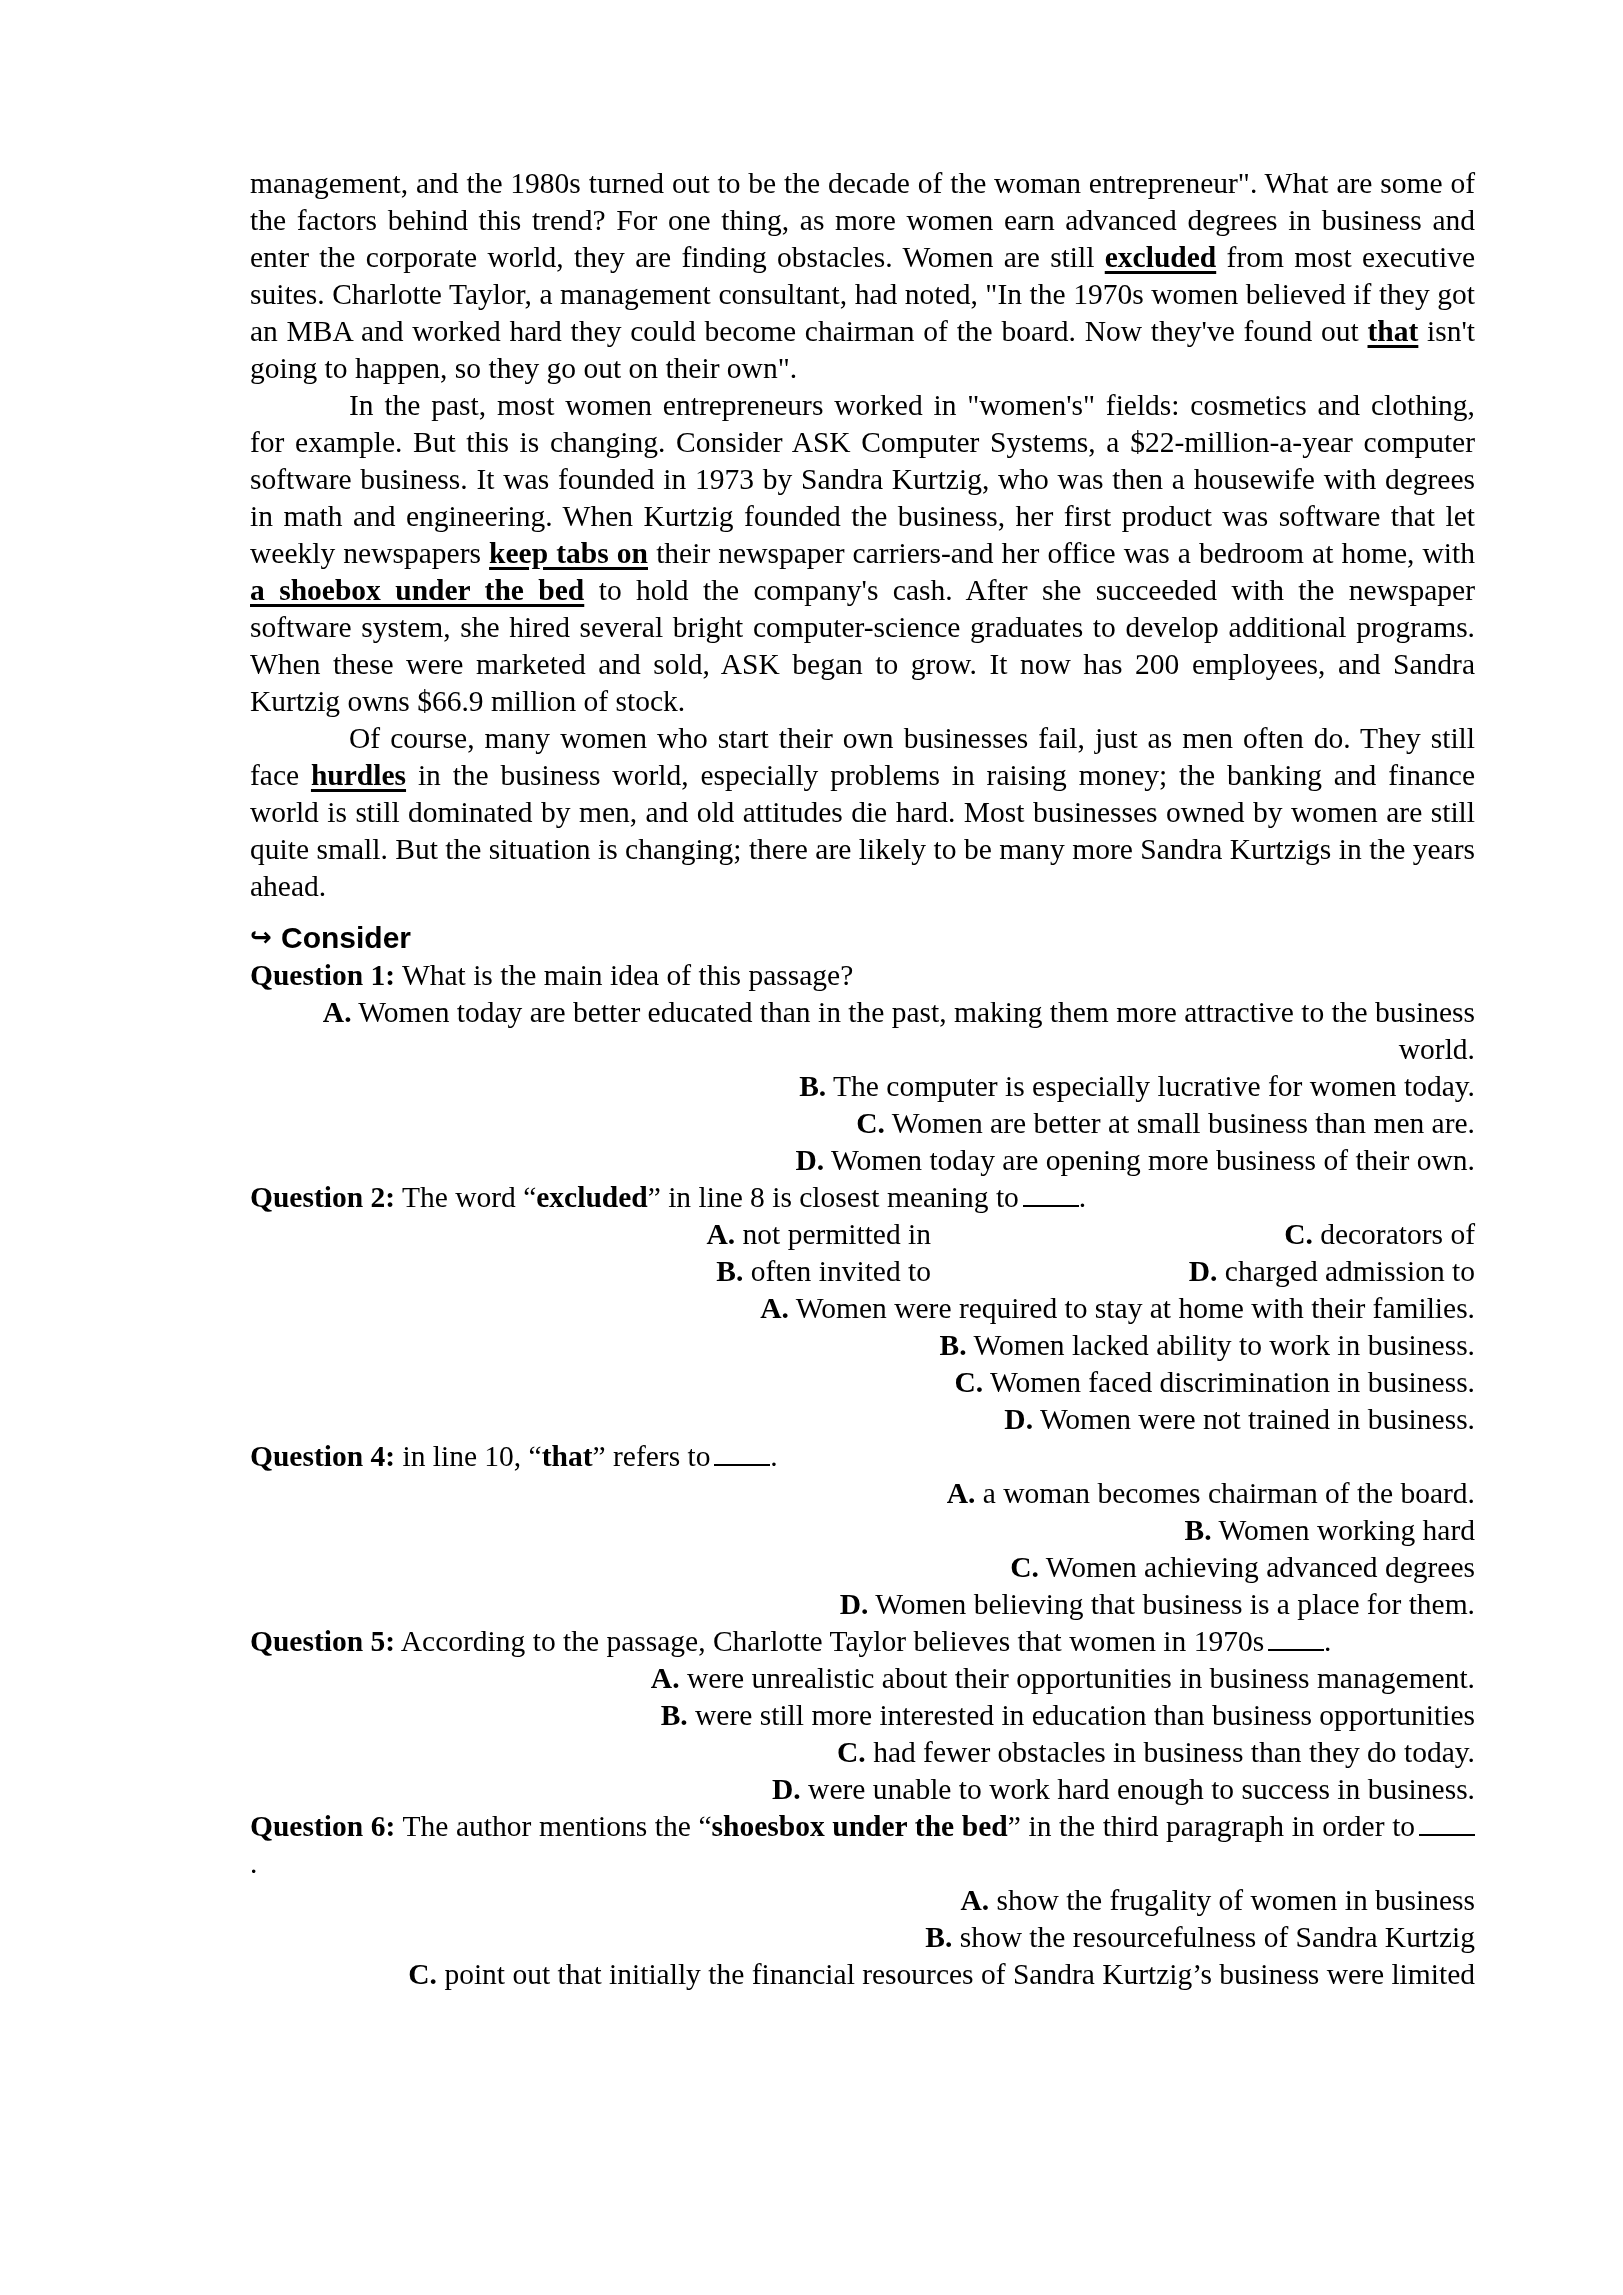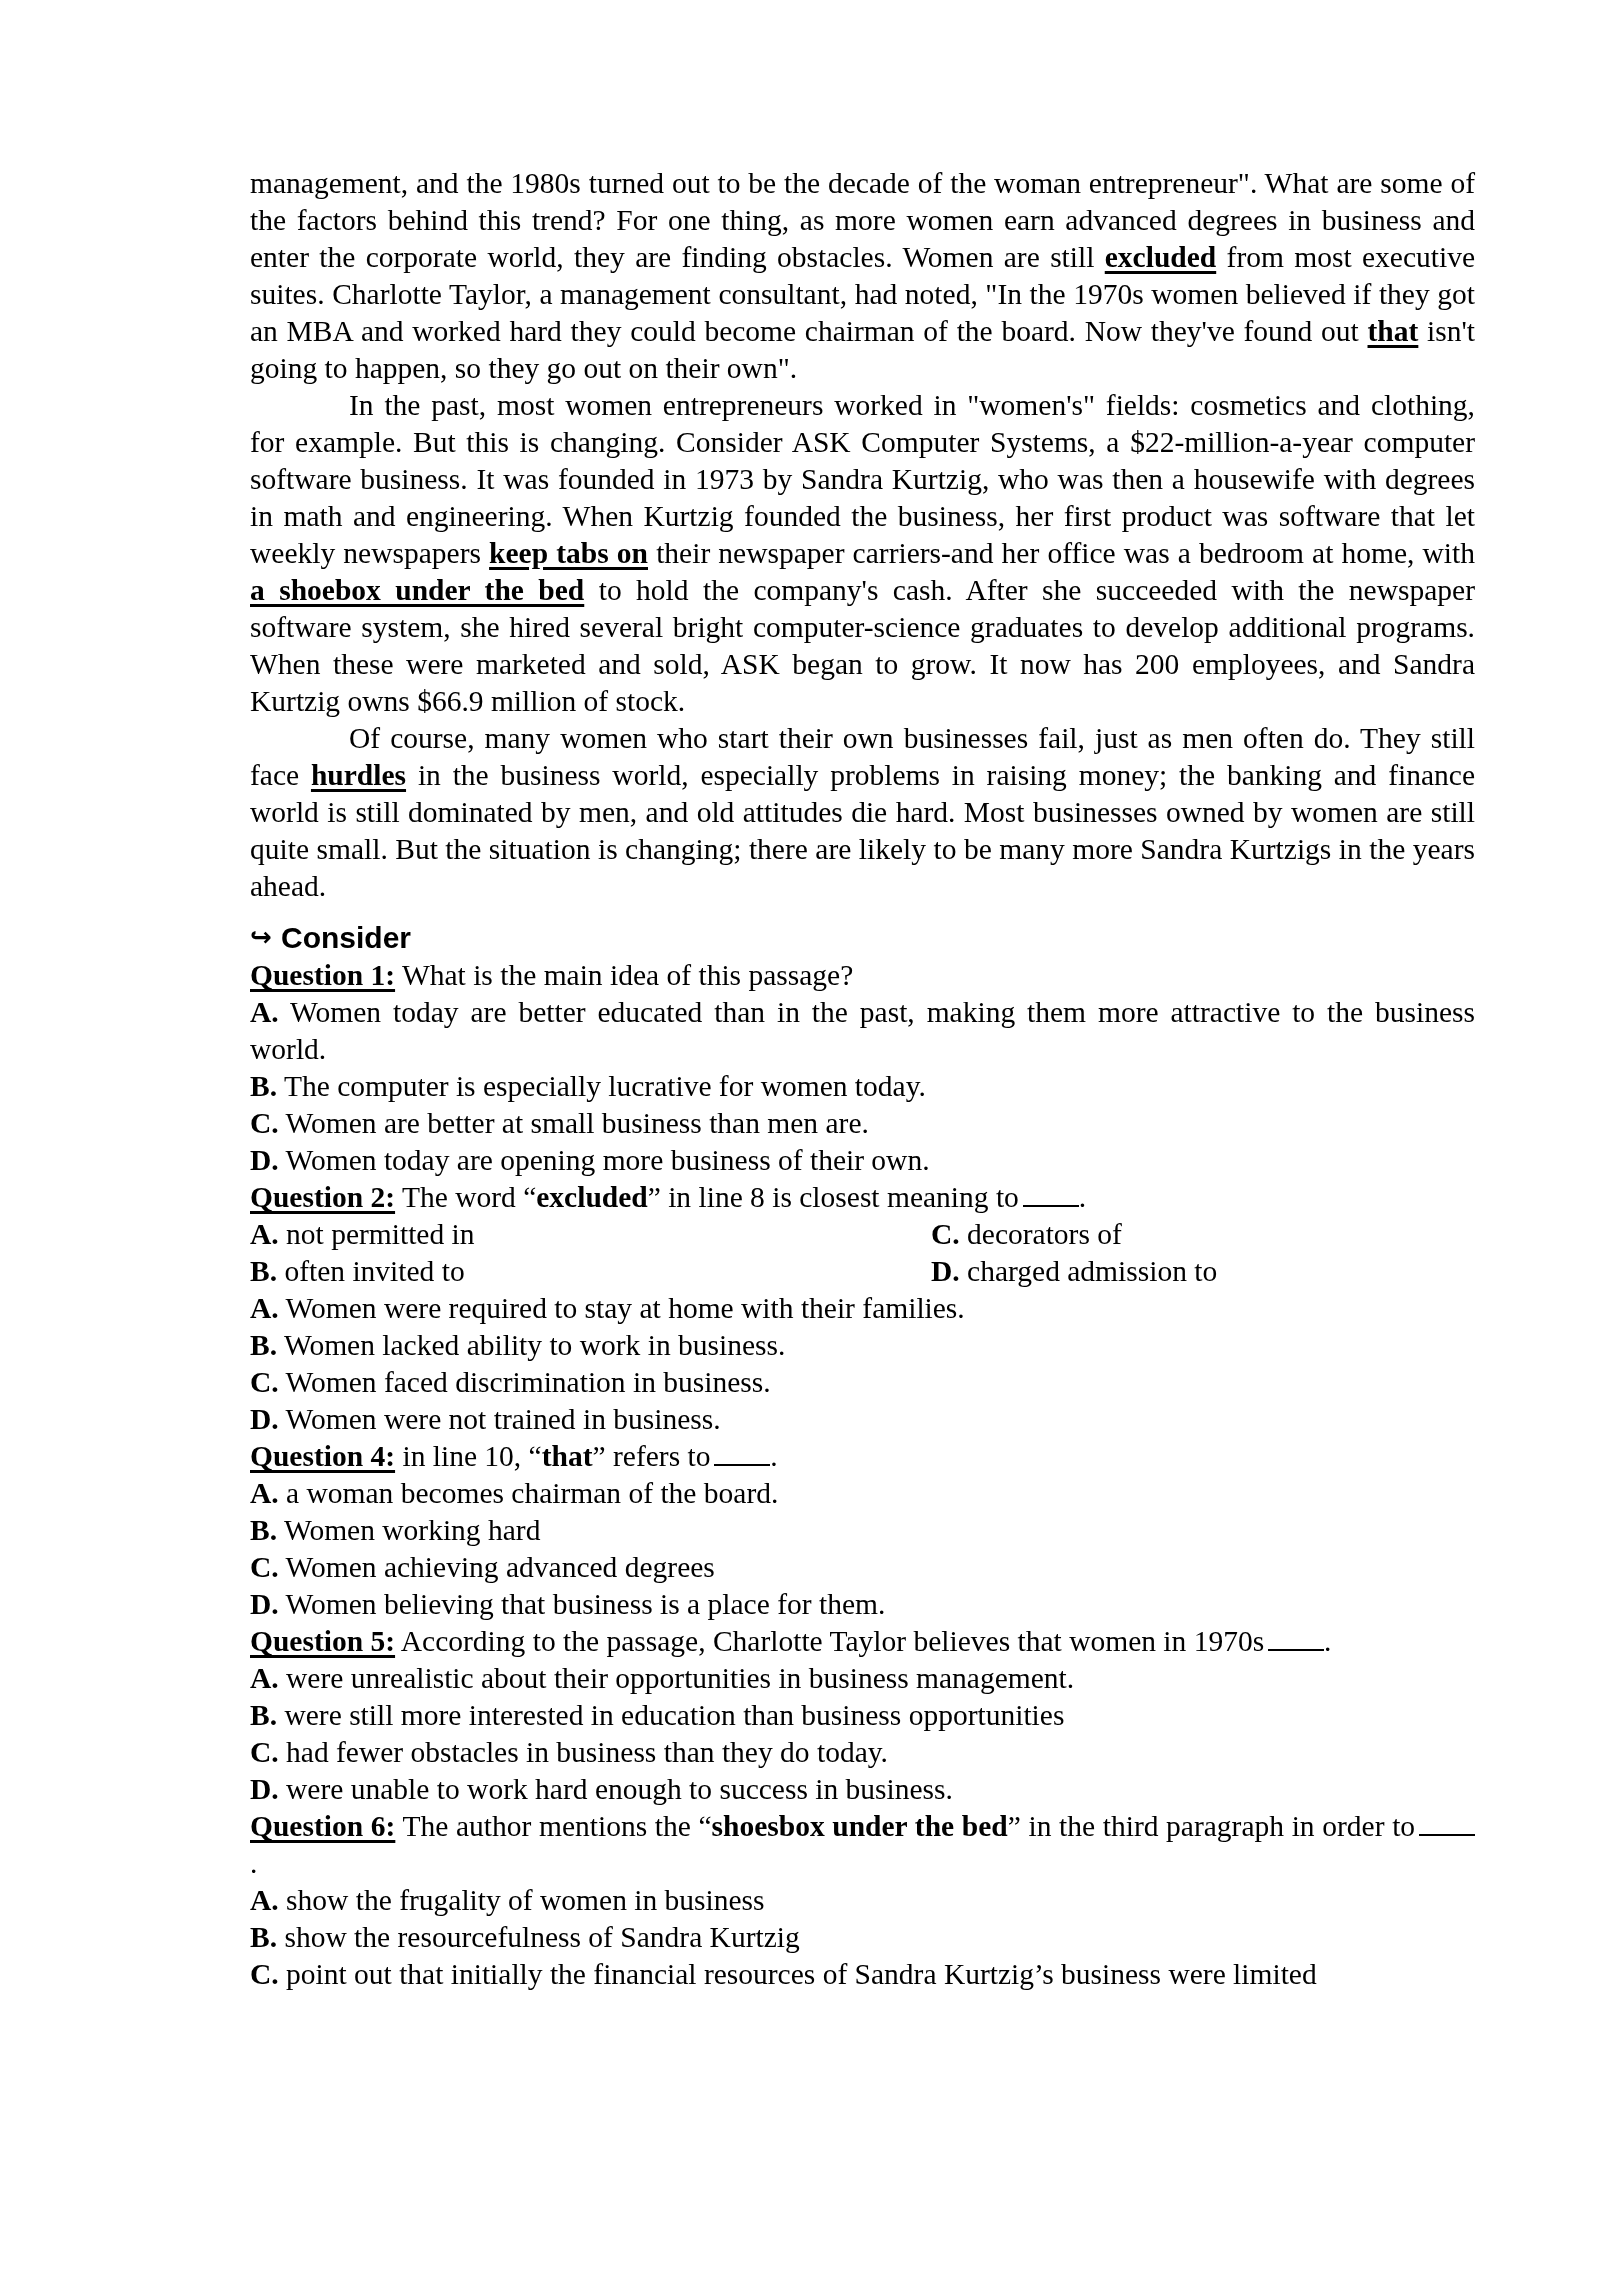--- a/index.html
+++ b/index.html
@@ -13,23 +13,23 @@
   .para.indent { text-indent: 99px; }
   .u-b { font-weight: bold; text-decoration: underline; text-decoration-thickness: 2.6px; text-underline-offset: 3.9px; }
   .b { font-weight: bold; }
   .section-title {
     font-family: "Liberation Sans", "DejaVu Sans", sans-serif;
     font-weight: bold; font-size: 30px; line-height: 38px;
     margin-top: 14.4px; display: flex; align-items: center;
   }
   .section-title .arrow { font-size: 26px; margin-right: 9.2px; position: relative; top: -1.3px; }
   .q-line { margin: 0; text-align: justify; }
-  .q-label { font-weight: bold; text-decoration: underline; text-decoration-thickness: 2.6px; text-underline-offset: 3.9px; }
+  .q-label { font-weight: bold; text-decoration-thickness: 2.6px; text-underline-offset: 3.9px; }
   .blank { display: inline-block; width: 56px; border-bottom: 2px solid #000; height: 23.6px; vertical-align: baseline; margin-left: 3.9px; }
-  .opt { margin: 0; }
+  .opt { margin: 0; text-align: right; }
   .opt .letter { font-weight: bold; }
   .opt-grid { display: grid; grid-template-columns: 681px 1fr; }
 </style>
 </head>
 <body>
 
 <div class="page">
 
   <p class="para"><span>management, and the 1980s turned out to be the decade of the woman entrepreneur".  What are some of the factors behind this trend? For one thing, as more women earn advanced degrees in business and enter the corporate world, they are finding obstacles. Women are still </span><span class="u-b">excluded</span><span> from most executive suites. Charlotte Taylor, a management consultant, had noted, "In the 1970s women believed if they got an MBA and worked hard they could become chairman of the board. Now they've found out </span><span class="u-b">that</span><span> isn't going to happen, so they go out on their own".</span></p>
 

